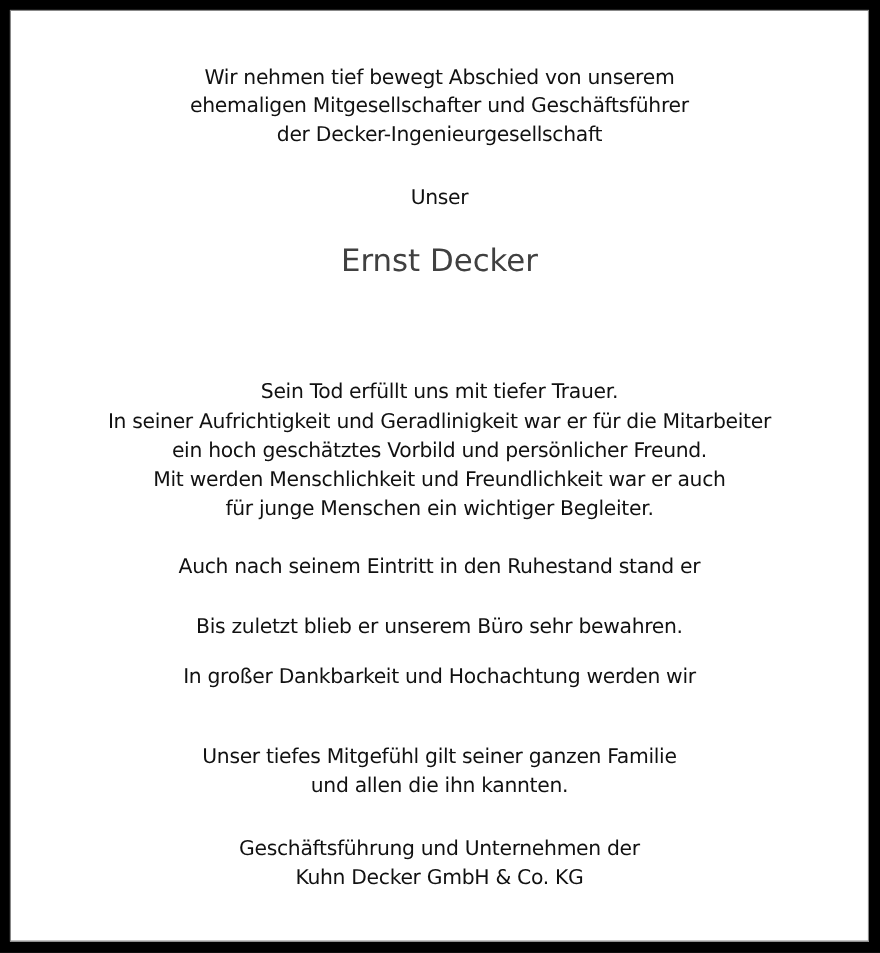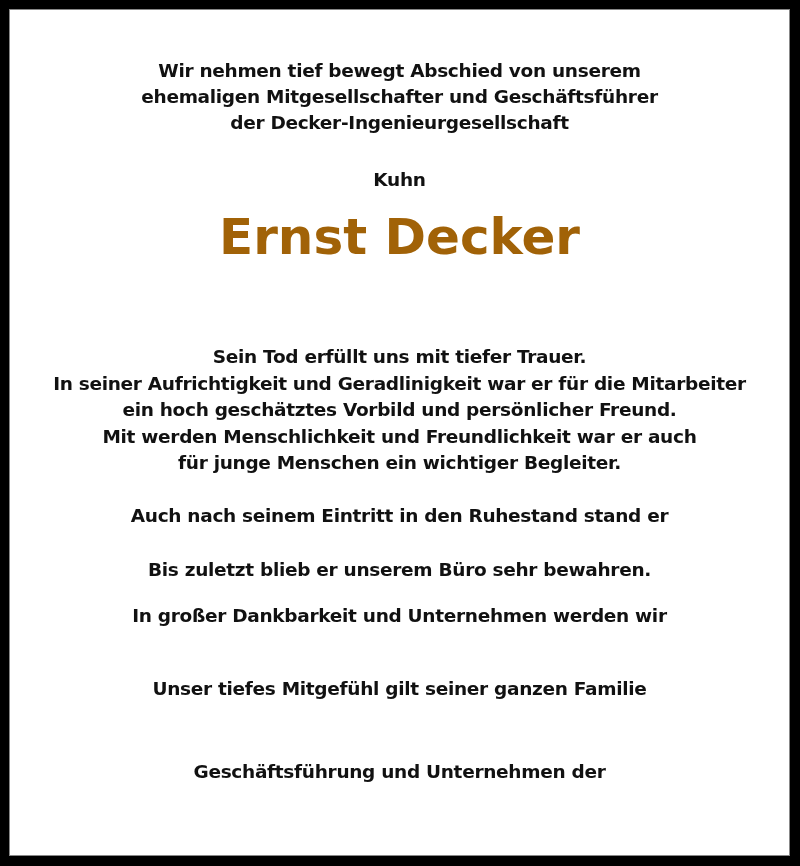--- a/index.html
+++ b/index.html
@@ -10,50 +10,51 @@
   }
   .page {
     position: absolute; left: 9px; top: 9px; width: 781px; height: 847px;
     background: #fff; box-shadow: inset 0 0 0 1px #888;
   }
   .line {
     position: absolute; left: 0; width: 781px; text-align: center;
     font-family: "DejaVu Sans", sans-serif; font-size: 18.5px;
     color: #111; white-space: nowrap; letter-spacing: -0.3px;
     line-height: 26px;
-    font-weight: bold;
   }
   .name {
-    font-size: 50px; line-height: 56px; letter-spacing: 0px; color: #a16207;
+    font-size: 28px; line-height: 56px; letter-spacing: 0px; color: #404040;
   }
 </style>
 </head>
 <body>
 
 <div class="frame">
   <div class="page">
 
     <div class="line" style="top:49px">Wir nehmen tief bewegt Abschied von unserem</div>
     <div class="line" style="top:75px">ehemaligen Mitgesellschafter und Geschäftsführer</div>
     <div class="line" style="top:101px">der Decker-Ingenieurgesellschaft</div>
 
-    <div class="line" style="top:158px">Kuhn</div>
+    <div class="line" style="top:158px">Unser</div>
 
     <div class="line name" style="top:200px">Ernst Decker</div>
 
 
     <div class="line" style="top:335px">Sein Tod erfüllt uns mit tiefer Trauer.</div>
     <div class="line" style="top:362px">In seiner Aufrichtigkeit und Geradlinigkeit war er für die Mitarbeiter</div>
     <div class="line" style="top:388px">ein hoch geschätztes Vorbild und persönlicher Freund.</div>
     <div class="line" style="top:415px">Mit werden Menschlichkeit und Freundlichkeit war er auch</div>
     <div class="line" style="top:441px">für junge Menschen ein wichtiger Begleiter.</div>
 
     <div class="line" style="top:494px">Auch nach seinem Eintritt in den Ruhestand stand er</div>
     <div class="line" style="top:548px">Bis zuletzt blieb er unserem Büro sehr bewahren.</div>
 
-    <div class="line" style="top:594px">In großer Dankbarkeit und Unternehmen werden wir</div>
+    <div class="line" style="top:594px">In großer Dankbarkeit und Hochachtung werden wir</div>
 
     <div class="line" style="top:667px">Unser tiefes Mitgefühl gilt seiner ganzen Familie</div>
+    <div class="line" style="top:693px">und allen die ihn kannten.</div>
 
     <div class="line" style="top:750px">Geschäftsführung und Unternehmen der</div>
+    <div class="line" style="top:777px">Kuhn Decker GmbH &amp; Co. KG</div>
 
   </div>
 </div>
 
 </body></html>

